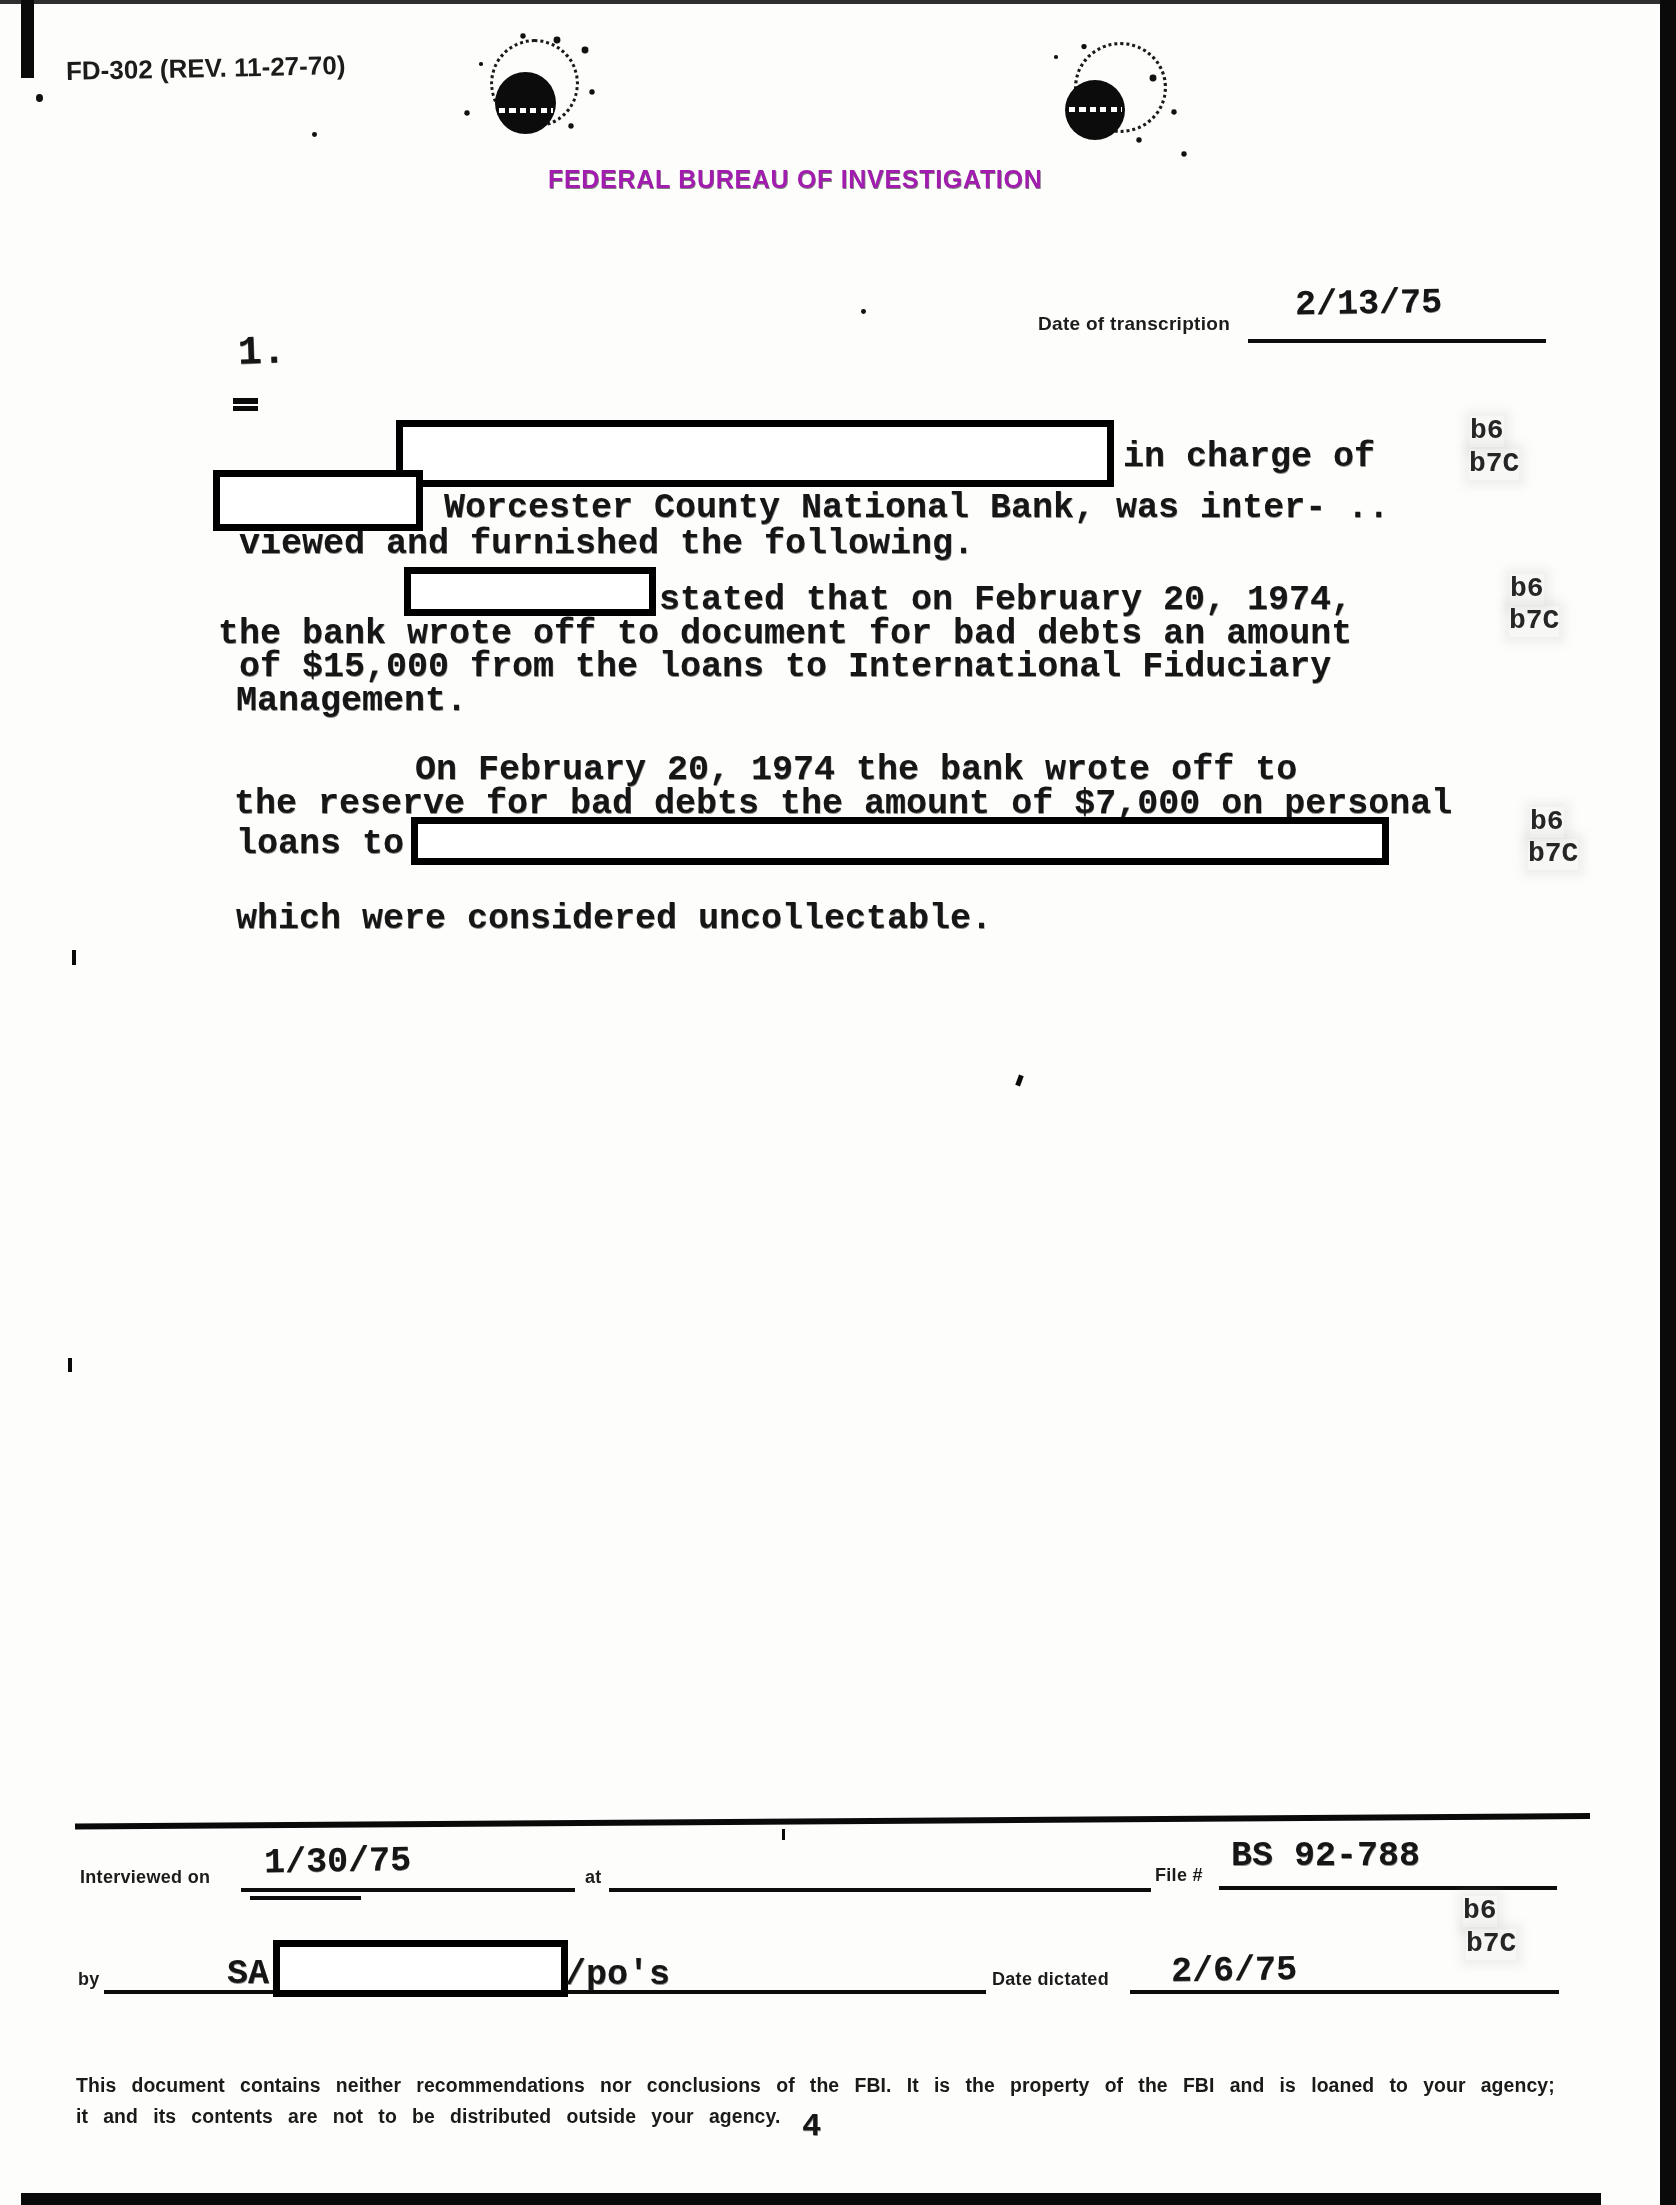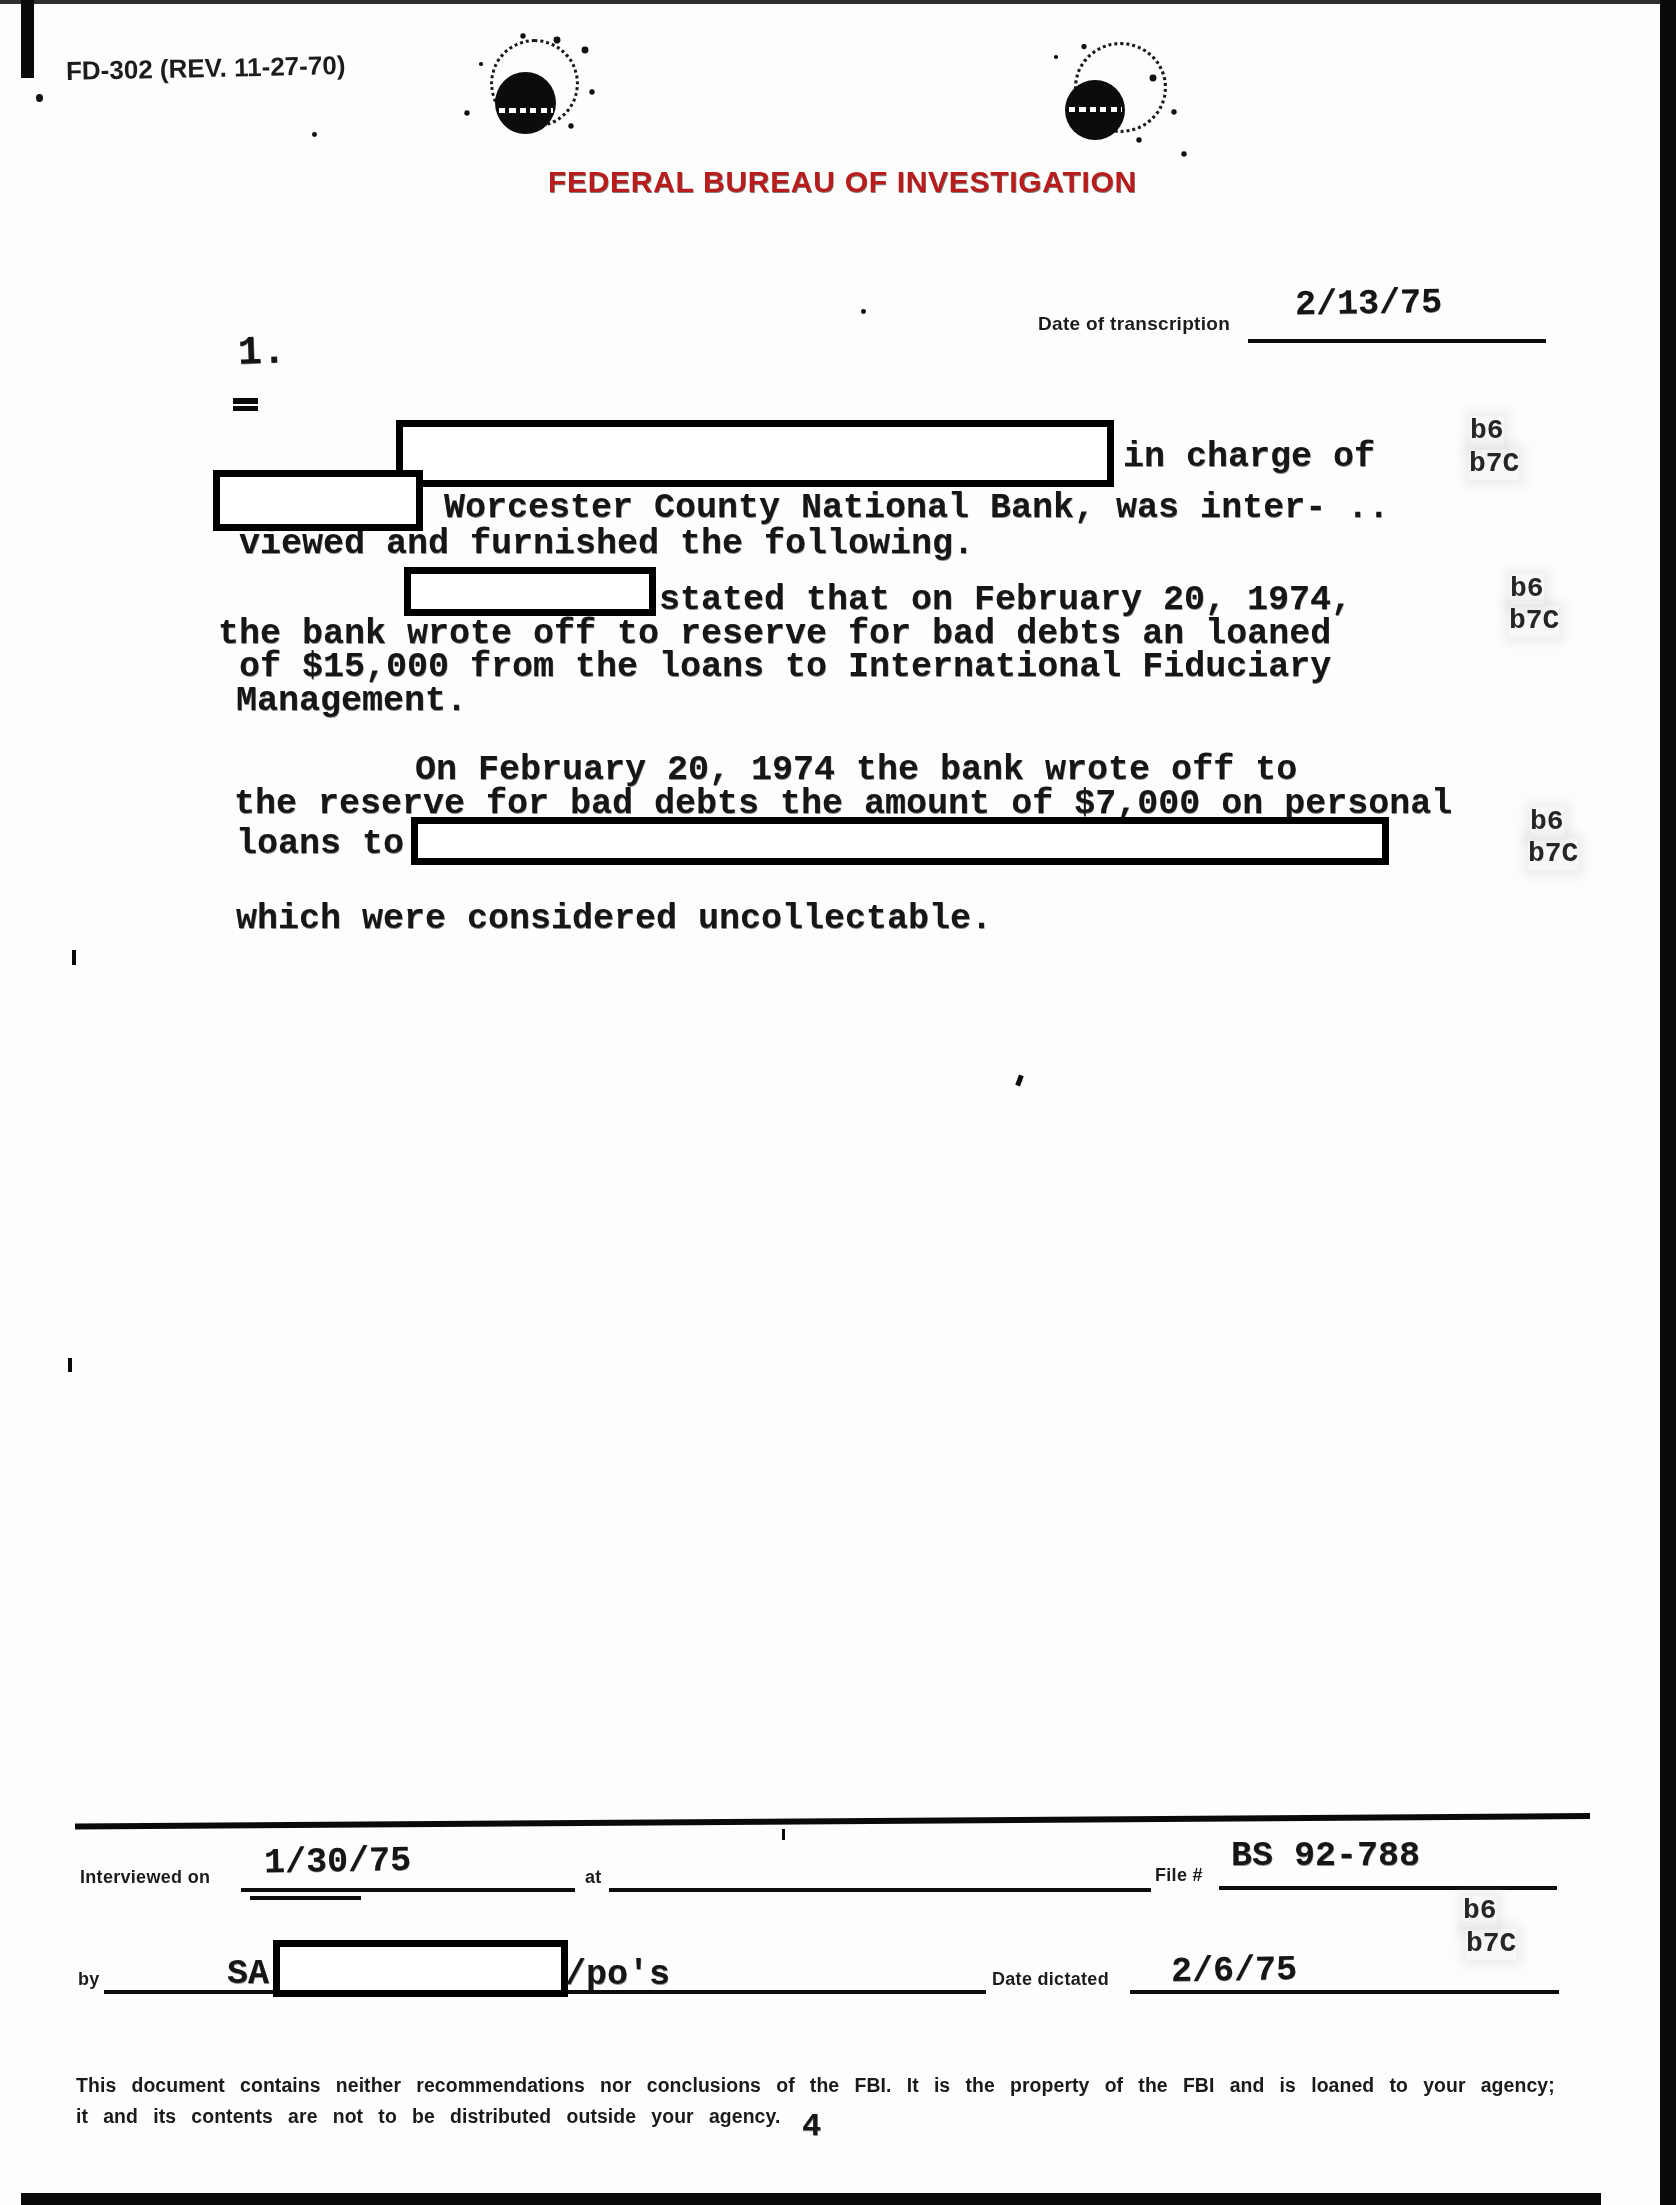--- a/index.html
+++ b/index.html
@@ -13,21 +13,21 @@
     font-weight:700;font-size:35px;line-height:1;color:#161616;white-space:nowrap;
     text-shadow:0.4px 0.6px 0.5px rgba(0,0,0,0.45);
   }
   
   .lbl{
     position:absolute;font-family:"Liberation Sans",sans-serif;font-weight:700;
     font-size:18px;color:#1c1c1c;white-space:nowrap;letter-spacing:0.3px;
   }
   .title{
     position:absolute;font-family:"Liberation Sans",sans-serif;font-weight:800;
-    font-size:30px;letter-spacing:0.7px;color:#b91c1c;white-space:nowrap;
+    font-size:25px;letter-spacing:0.7px;color:#a21caf;white-space:nowrap;
     text-shadow:0.6px 0.6px 0.6px rgba(0,0,0,0.5);
   }
   .code{
     position:absolute;font-family:"Liberation Mono","DejaVu Sans Mono",monospace;
     font-weight:600;font-size:28px;line-height:1.1;color:#262626;white-space:nowrap;
     box-shadow:0 0 9.7px 5.5px rgba(170,170,170,0.18);background:rgba(200,200,200,0.10);
   }
   .rbox{position:absolute;background:#ffffff;border:7px solid #000;box-sizing:border-box;}
   .uline{position:absolute;background:#0d0d0d;height:4.2px;}
   .bar{position:absolute;background:#0a0a0a;}
@@ -84,21 +84,21 @@
   <div class="tw" style="left:1123px;top:440px;">in charge of</div>
   <div class="tw" style="left:444px;top:491px;">Worcester County National Bank, was inter- ..</div>
   <div class="tw" style="left:239px;top:527px;">viewed and furnished the following.</div>
   <div class="rbox" style="left:396px;top:420px;width:718px;height:67px;border-width:7.6px;"></div>
   <div class="rbox" style="left:213px;top:470px;width:210px;height:61px;border-width:7.6px;"></div>
   <div class="code" style="left:1470px;top:416px;">b6</div>
   <div class="code" style="left:1469px;top:449px;">b7C</div>
 
   <div class="rbox" style="left:404px;top:567px;width:252px;height:49px;border-width:7px;"></div>
   <div class="tw" style="left:659px;top:583px;">stated that on February 20, 1974,</div>
-  <div class="tw" style="left:218px;top:617px;">the bank wrote off to reserve for bad debts an loaned</div>
+  <div class="tw" style="left:218px;top:617px;">the bank wrote off to document for bad debts an amount</div>
   <div class="tw" style="left:239px;top:650px;">of $15,000 from the loans to International Fiduciary</div>
   <div class="tw" style="left:236px;top:684px;">Management.</div>
   <div class="code" style="left:1510px;top:574px;">b6</div>
   <div class="code" style="left:1509px;top:606px;">b7C</div>
 
   <div class="tw" style="left:415px;top:753px;">On February 20, 1974 the bank wrote off to</div>
   <div class="tw" style="left:234px;top:787px;">the reserve for bad debts the amount of $7,000 on personal</div>
   <div class="tw" style="left:236px;top:827px;">loans to</div>
   <div class="rbox" style="left:411px;top:817px;width:978px;height:48px;border-width:7px;"></div>
   <div class="tw" style="left:236px;top:902px;">which were considered uncollectable.</div>

